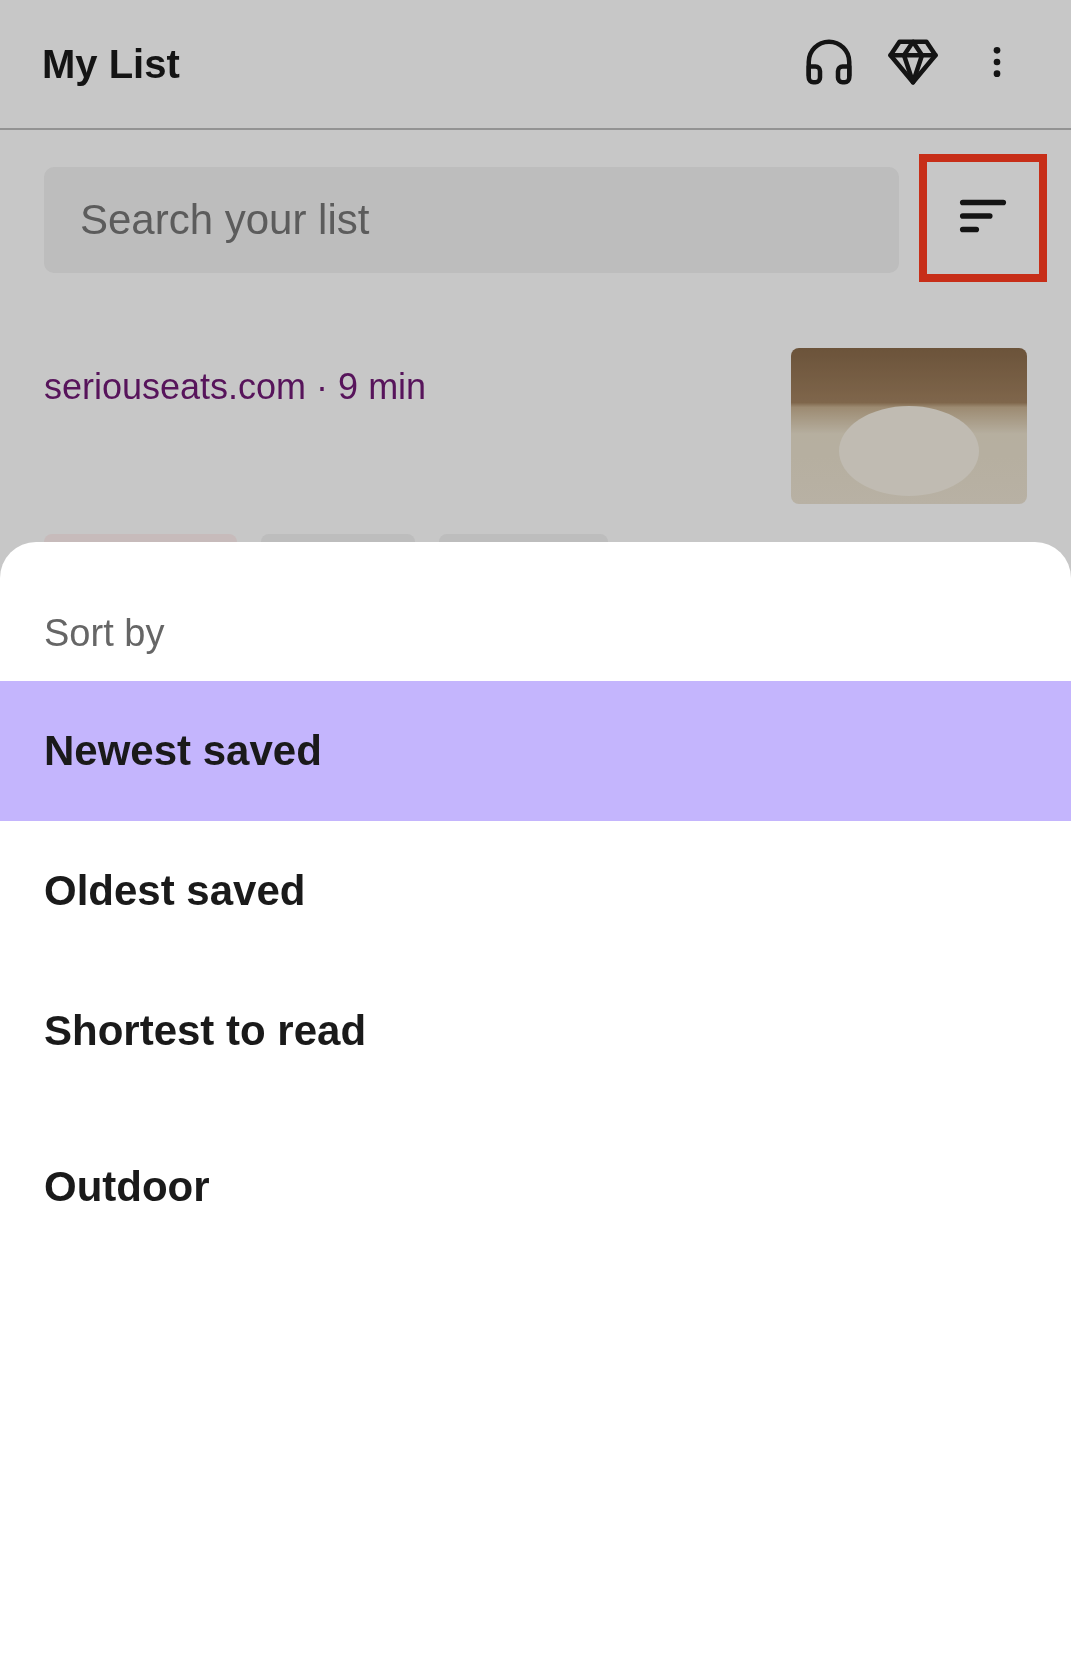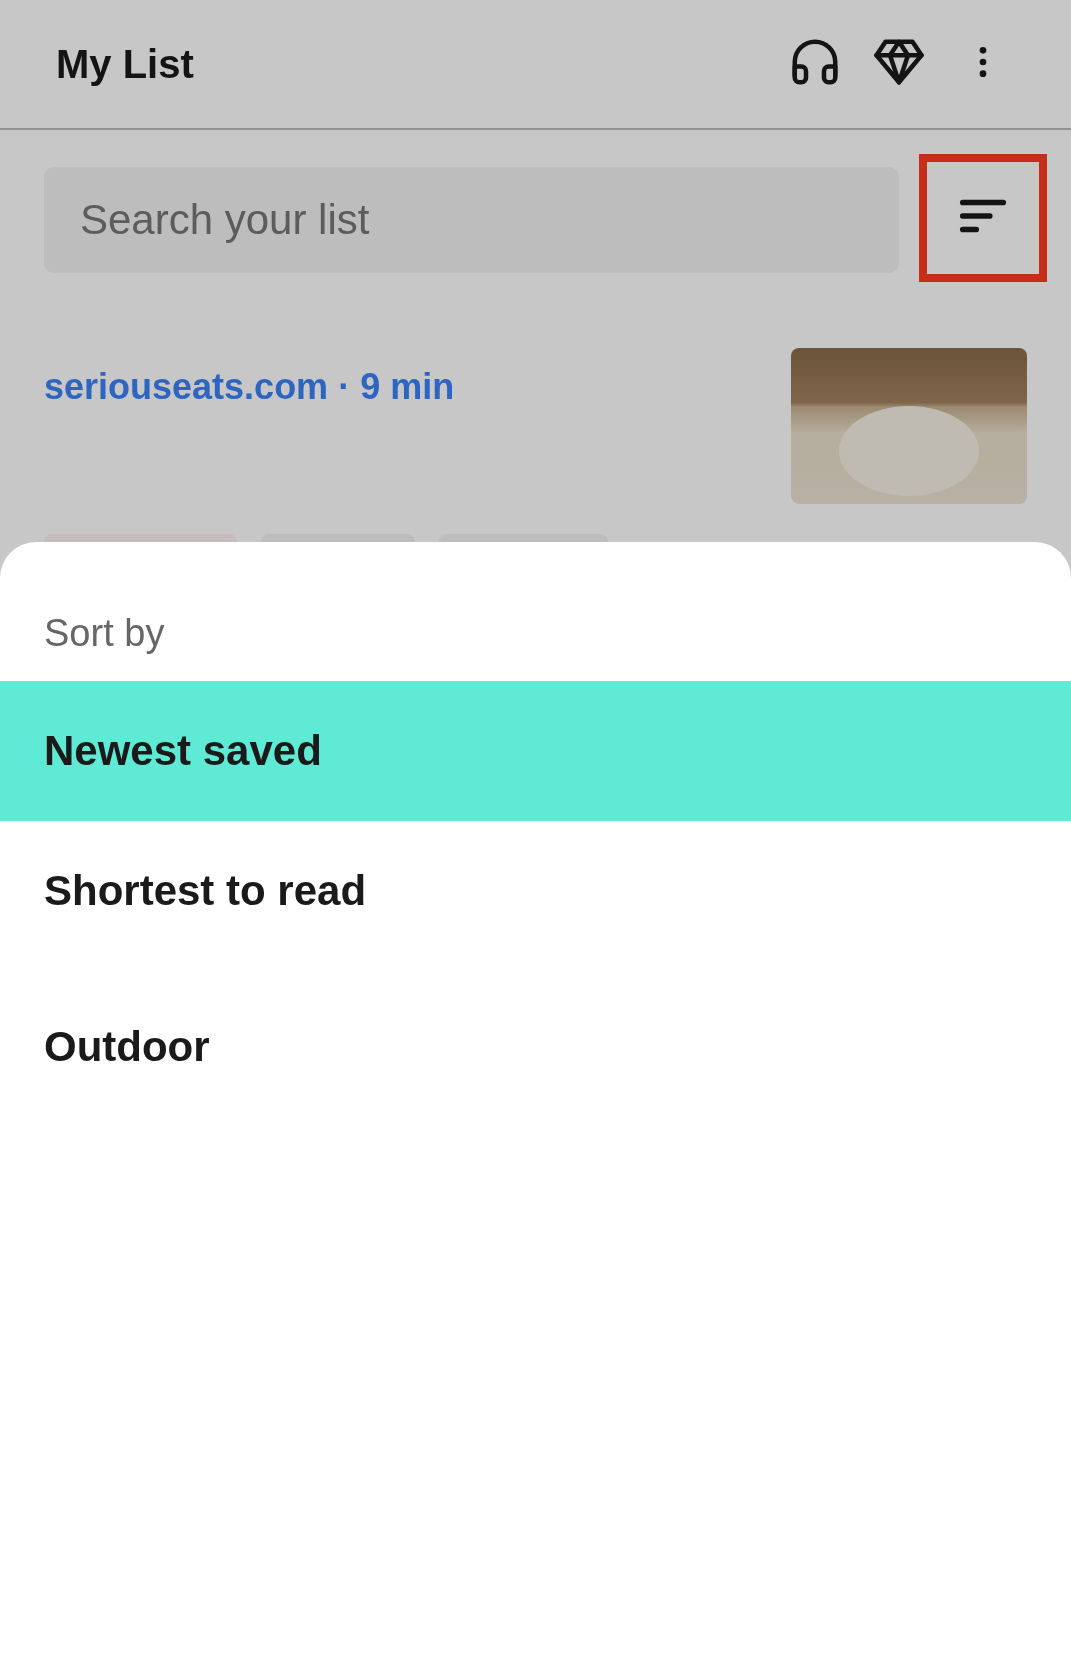--- a/index.html
+++ b/index.html
@@ -16,21 +16,21 @@
       inset: 0;
       background: rgba(0,0,0,0.22);
       z-index: 5;
       pointer-events: none;
     }
     .page { position: absolute; inset: 0; }
     .header {
       height: 128px;
       display: flex;
       align-items: center;
-      padding: 0 56px;
+      padding: 0 42px;
       gap: 20px;
     }
     .header-title {
       font-size: 40px;
       font-weight: 700;
       color: #1a1a1a;
       flex: 1;
     }
     .icon-btn {
       width: 64px;
@@ -91,23 +91,22 @@
     }
     .article-info { flex: 1; }
     .article-title {
       font-size: 44px;
       font-weight: 400;
       color: #1a1a1a;
       line-height: 1.2;
     }
     .article-meta {
       font-size: 36px;
-      color: #3b82f6;
+      color: #701a75;
       margin-top: 18px;
-      font-weight: bold;
     }
     .article-image {
       width: 236px;
       height: 156px;
       border-radius: 8px;
       background: linear-gradient(180deg, #8a6b4b 0%, #a38361 35%, #c9b292 38%, #e9e0cc 55%, #ece3d2 100%);
       position: relative;
       overflow: hidden;
     }
     .article-image::after {
@@ -148,21 +147,21 @@
       font-size: 38px;
       color: #666;
       padding: 22px 44px 26px 44px;
     }
     .option {
       font-size: 42px;
       font-weight: 800;
       color: #1a1a1a;
       padding: 46px 44px;
     }
-    .option.selected { background: #5eead4; }
+    .option.selected { background: #c4b5fd; }
     .filters-gap { height: 16px; }
   </style>
 </head>
 <body>
 
 <div class="page">
   <div class="header">
     <div class="header-title">My List</div>
     <div class="icon-btn">
       <span>
@@ -222,16 +221,17 @@
     <div class="tag">pizza</div>
     <div class="tag">recipe</div>
   </div>
 </div>
 
 <div class="dimmer"></div>
 
 <div class="sheet">
   <div class="section-label">Sort by</div>
   <div class="option selected">Newest saved</div>
+  <div class="option">Oldest saved</div>
   <div class="option">Shortest to read</div>
   <div class="filters-gap"></div>
   <div class="option">Outdoor</div>
 </div>
 
 </body></html>

